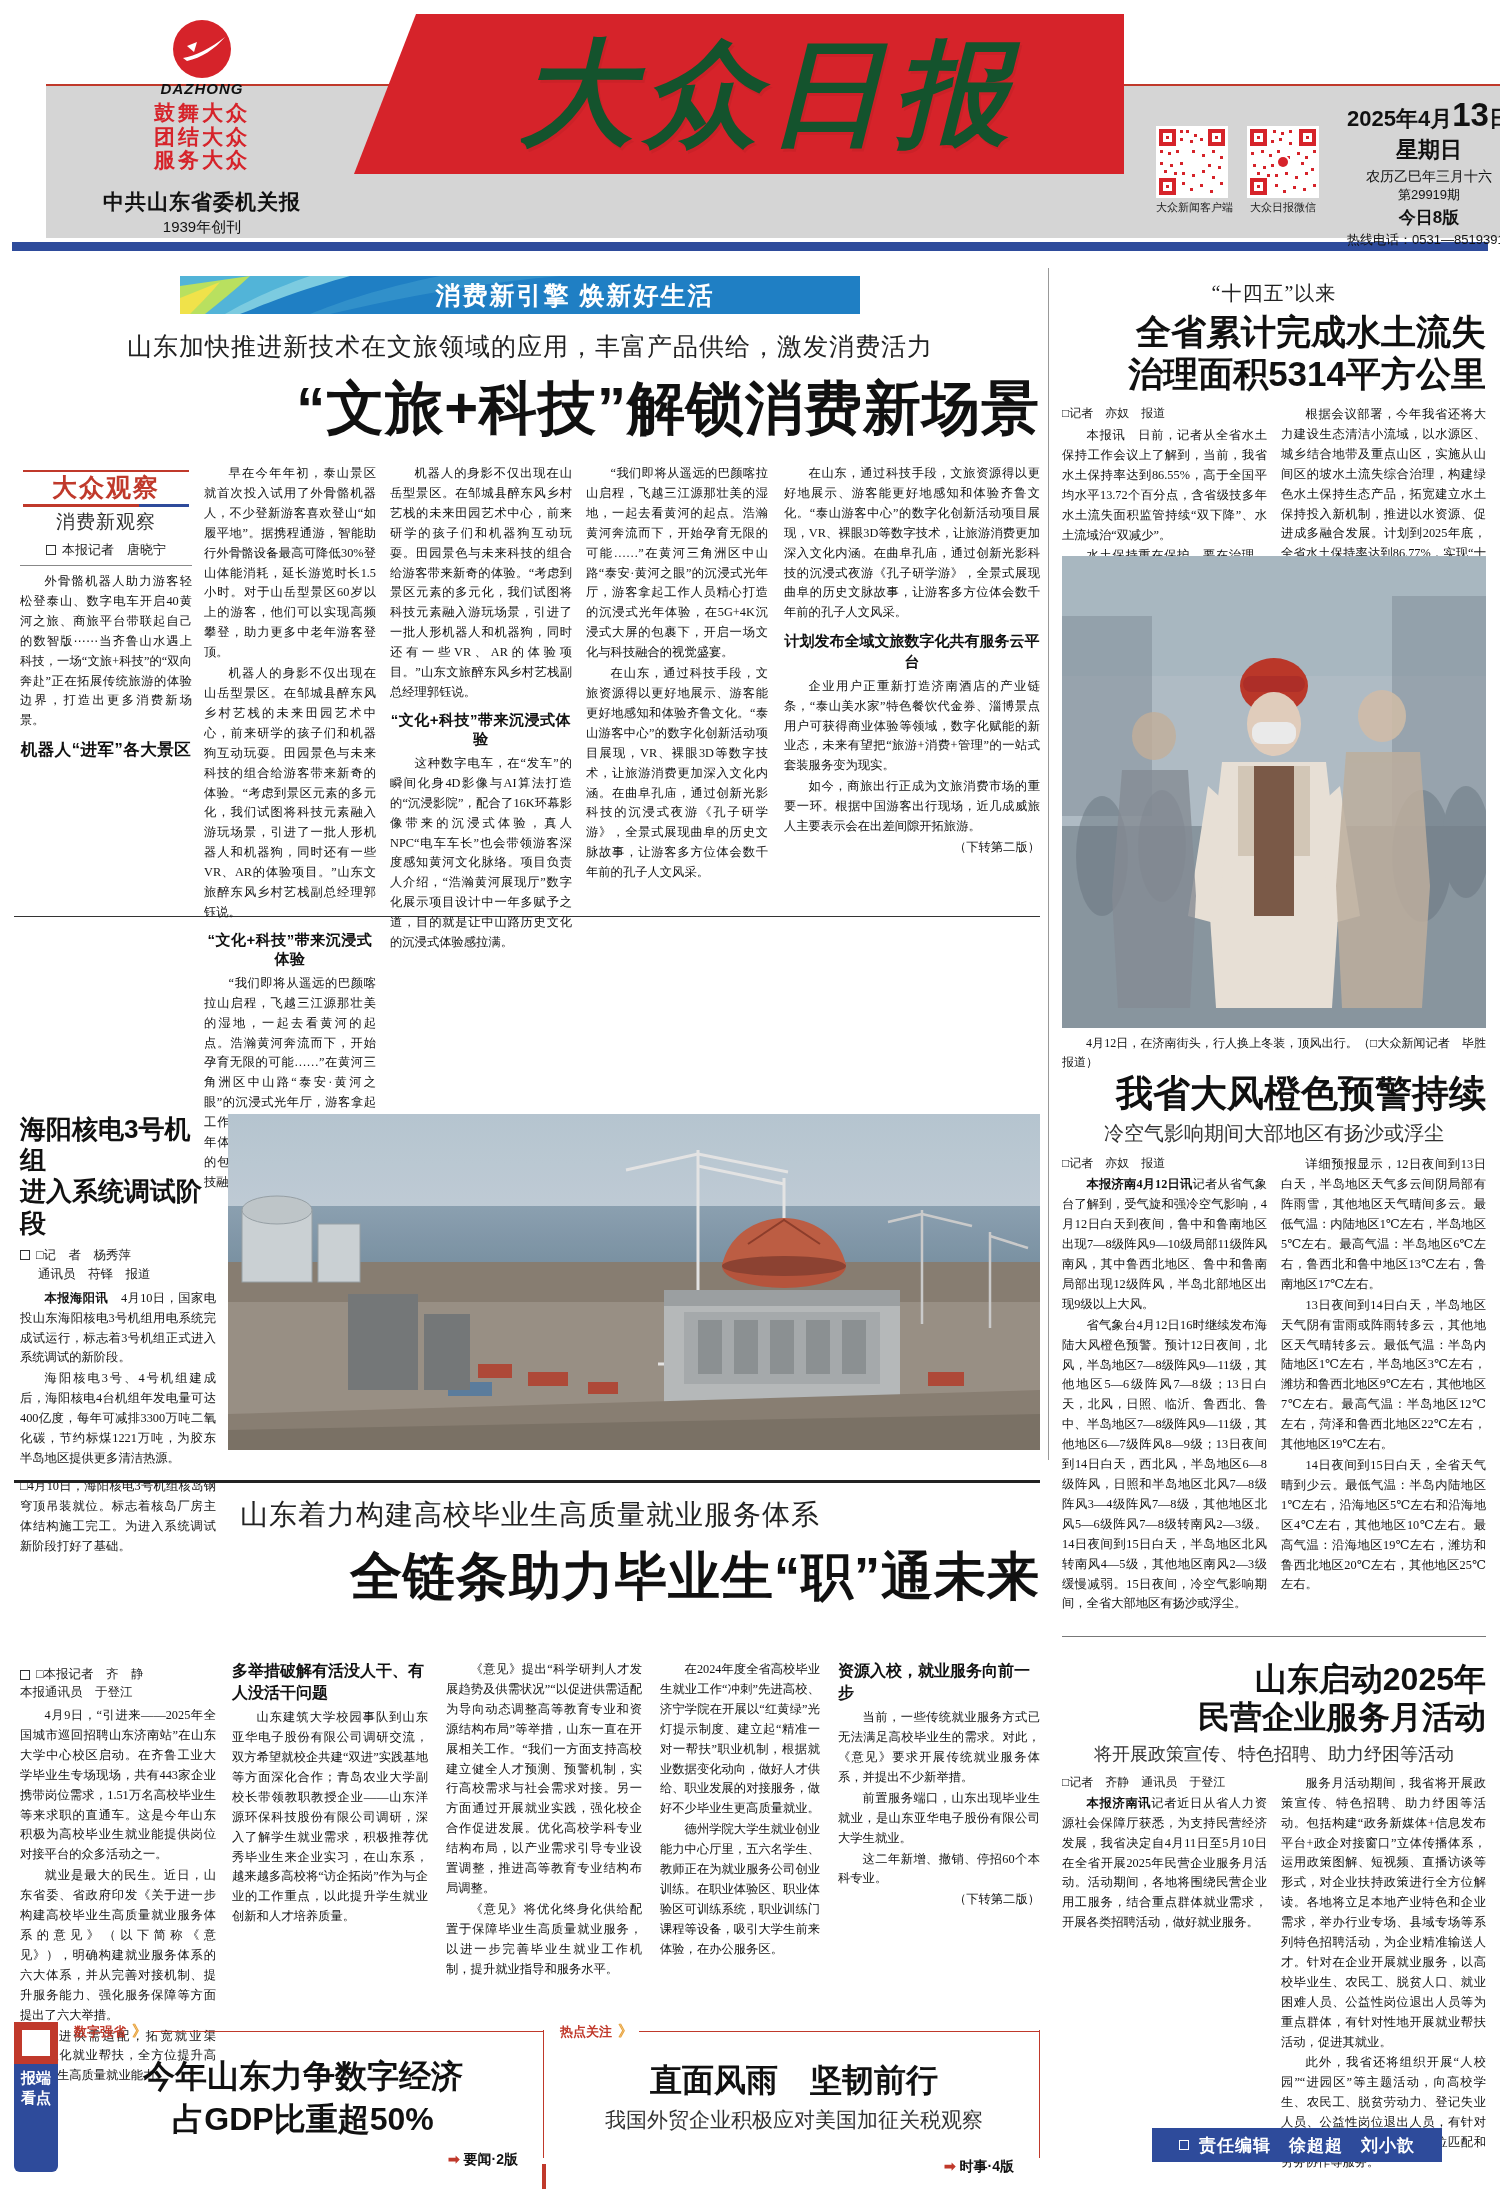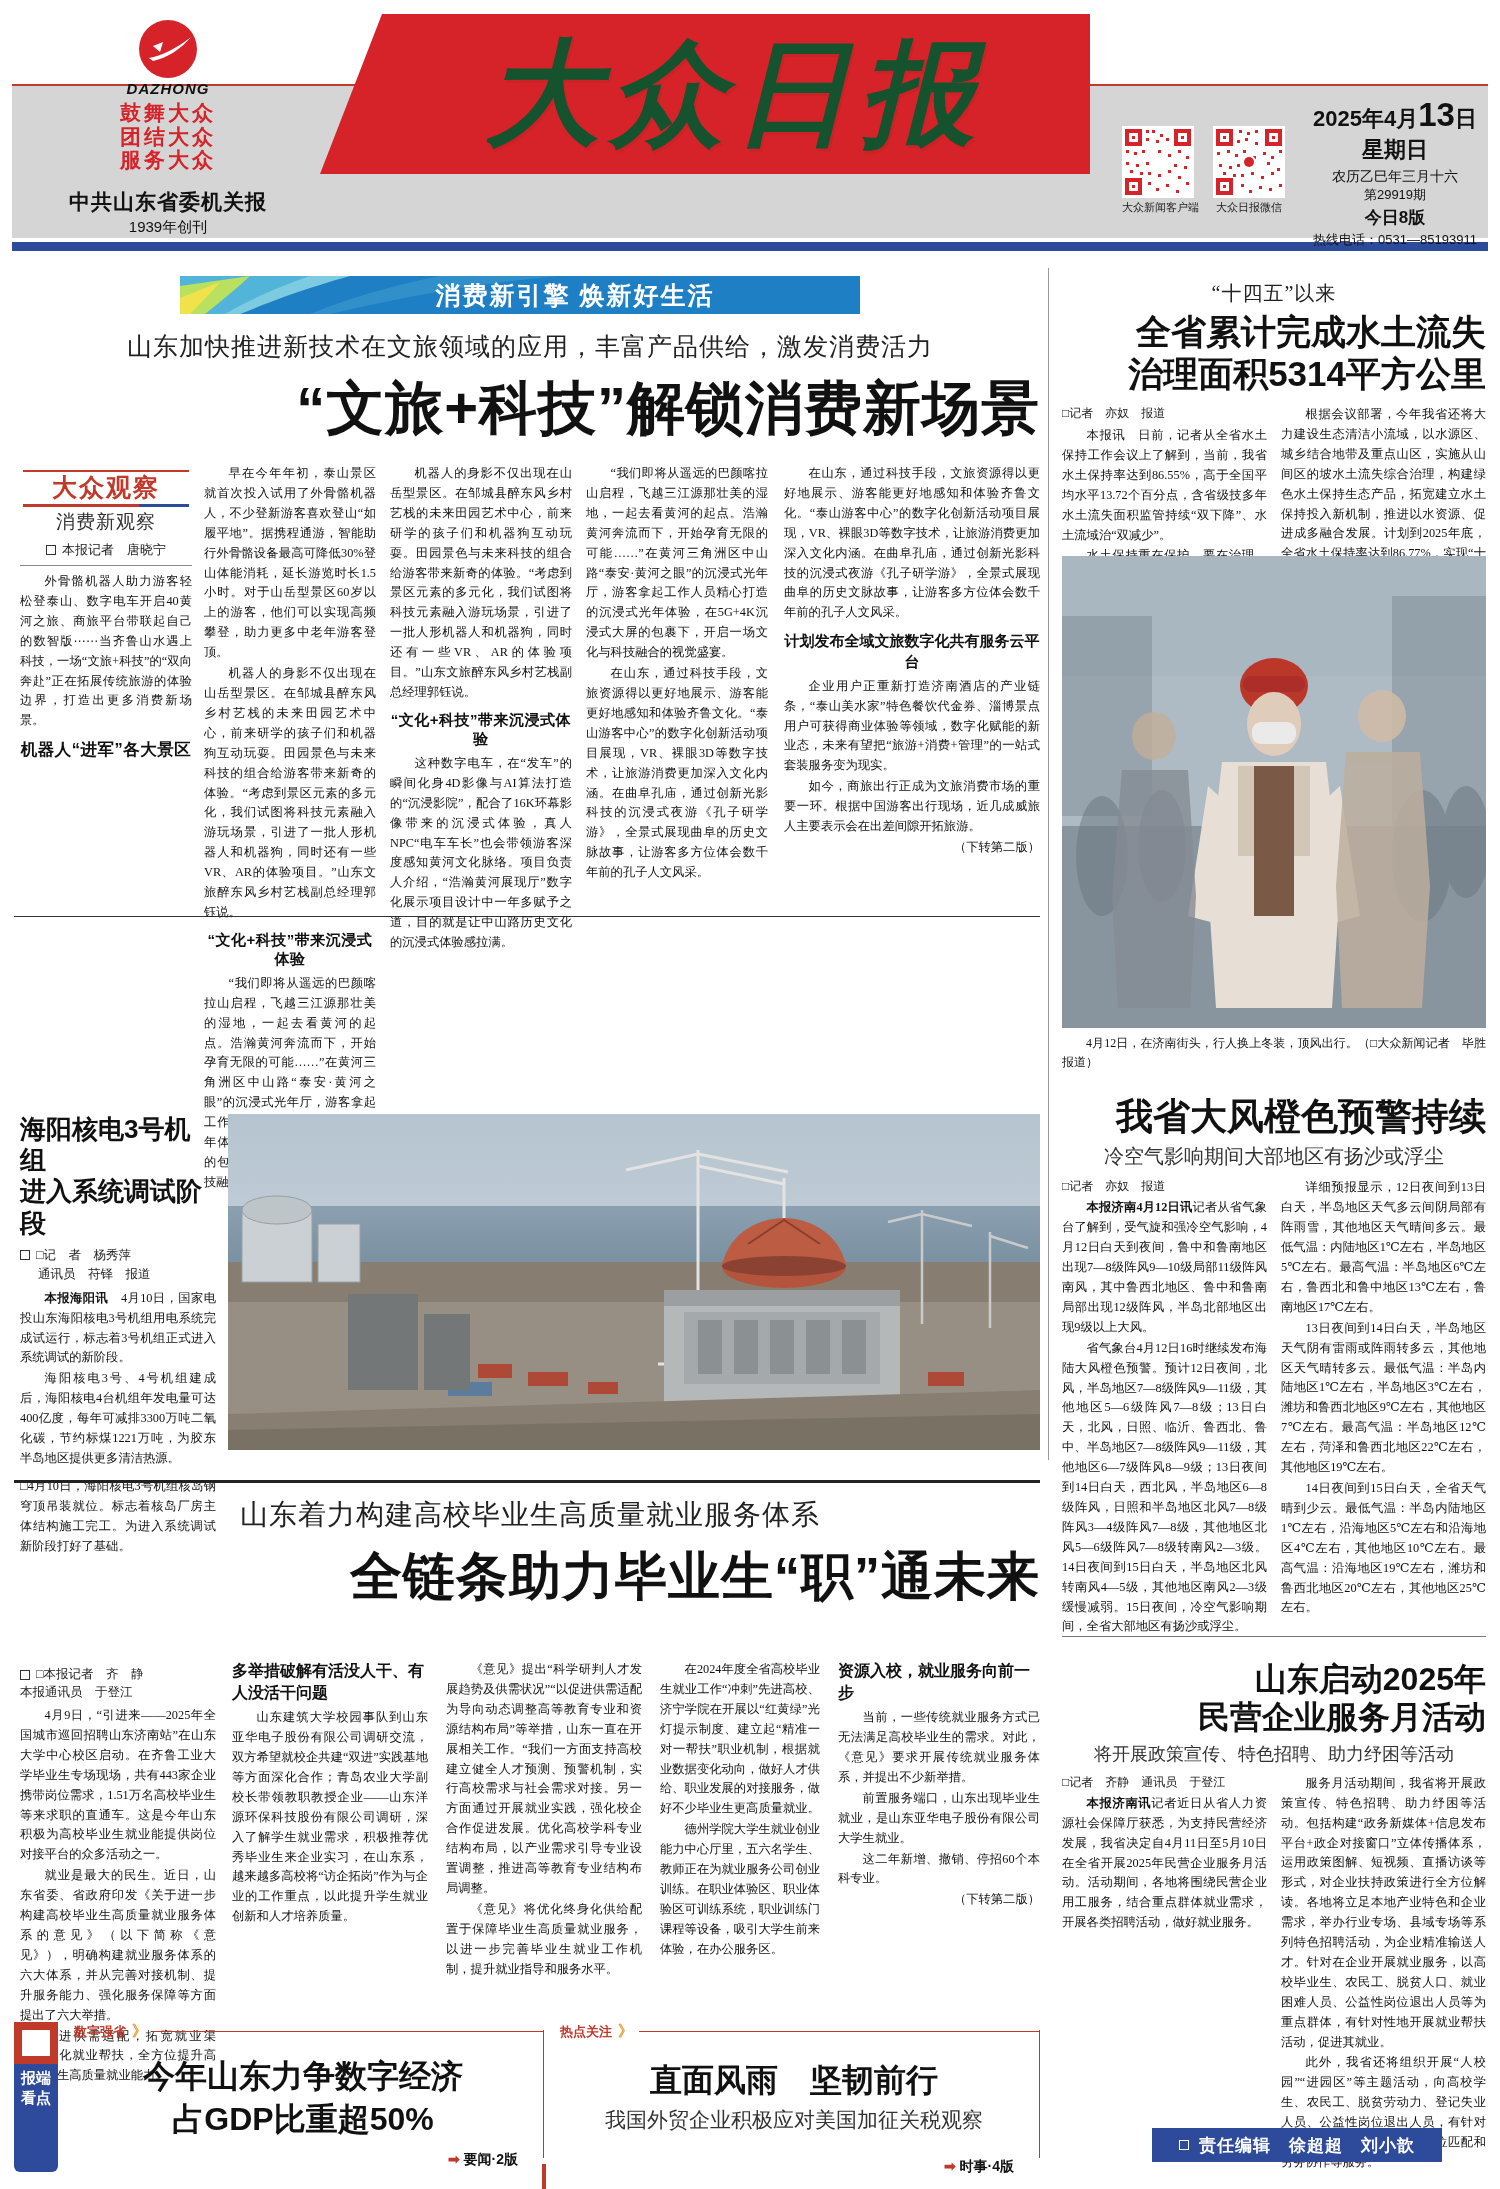--- a/index.html
+++ b/index.html
@@ -2,21 +2,21 @@
 <html><head>
 <meta charset="utf-8">
 <style>
   * { box-sizing: border-box; margin:0; padding:0; }
   html,body{ background:#fff; }
   body{
     width:1500px; height:2189px; position:relative;
     font-family:"Liberation Serif","DejaVu Serif",serif;
     color:#111; overflow:hidden;
   }
-  .page{ position:relative; width:1500px; height:2189px; background:#fff; }
+  .page{ position:relative; width:1500px; height:2189px; background:#fff;padding-left:34px; }
 
   
   .masthead{ position:relative; height:250px; width:1500px; }
   .mh-gray{ position:absolute; left:12px; top:86px; width:1476px; height:152px; background:#d5d5d5; }
   .mh-rule{ position:absolute; left:12px; top:84px; width:1476px; height:2px; background:#c0392b; }
   .mh-left{ position:absolute; left:18px; top:20px; width:300px; text-align:center; z-index:5;}
   .logo-circ{ width:58px; height:58px; border-radius:50%; background:#d6232a; margin:0 auto; position:relative; overflow:hidden;}
   .logo-circ .swoosh{ position:absolute; left:8px; top:16px; width:46px; height:26px; }
   .logo-word{ font-family:"Liberation Sans",sans-serif; font-weight:bold; font-style:italic; font-size:15px; letter-spacing:1px; color:#111; margin-top:2px;}
   .slogan{ color:#d6232a; font-weight:bold; font-size:21px; line-height:1.12; letter-spacing:3px; font-family:"Liberation Sans",sans-serif; margin-top:4px;}
@@ -403,21 +403,21 @@
 
       <g opacity=".8">
         <ellipse cx="92" cy="180" rx="22" ry="24" fill="#c9b49f"></ellipse>
         <path d="M60 214 L126 214 L134 340 L128 452 L56 452 L50 340 Z" fill="#8a9099"></path>
       </g>
       <rect width="424" height="472" fill="#000" opacity=".03"></rect>
     </svg>
   </div>
   <div class="cap" style="position:absolute; left:1062px; top:1034px; width:424px; text-indent:2em;">4月12日，在济南街头，行人换上冬装，顶风出行。（□大众新闻记者　毕胜　报道）</div>
 
-  <div style="position:absolute; left:1062px; top:1095px; width:424px;">
+  <div style="position:absolute; left:1062px; top:1072px; width:424px;">
     <div class="hl-2" style="font-size:37px;">我省大风橙色预警持续</div>
     <div class="hl-sub" style="font-size:20px; margin-top:4px;">冷空气影响期间大部地区有扬沙或浮尘</div>
     <div style="display:flex; gap:14px; margin-top:8px;">
       <div style="flex:1;">
         <div class="byline" style="justify-content:flex-start; font-size:12px; margin:0 0 3px;">□记者　亦奴　报道</div>
         <div class="col-text">
           <p><b>本报济南4月12日讯</b><span>记者从省气象台了解到，受气旋和强冷空气影响，4月12日白天到夜间，鲁中和鲁南地区出现7—8级阵风9—10级局部11级阵风南风，其中鲁西北地区、鲁中和鲁南局部出现12级阵风，半岛北部地区出现9级以上大风。</span></p>
           <p>省气象台4月12日16时继续发布海陆大风橙色预警。预计12日夜间，北风，半岛地区7—8级阵风9—11级，其他地区5—6级阵风7—8级；13日白天，北风，日照、临沂、鲁西北、鲁中、半岛地区7—8级阵风9—11级，其他地区6—7级阵风8—9级；13日夜间到14日白天，西北风，半岛地区6—8级阵风，日照和半岛地区北风7—8级阵风3—4级阵风7—8级，其他地区北风5—6级阵风7—8级转南风2—3级。14日夜间到15日白天，半岛地区北风转南风4—5级，其他地区南风2—3级缓慢减弱。15日夜间，冷空气影响期间，全省大部地区有扬沙或浮尘。</p>
         </div>
       </div>

